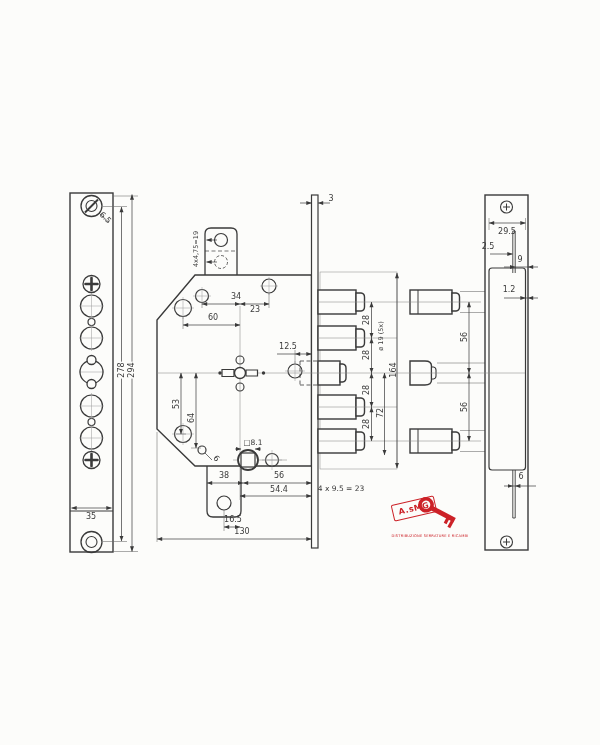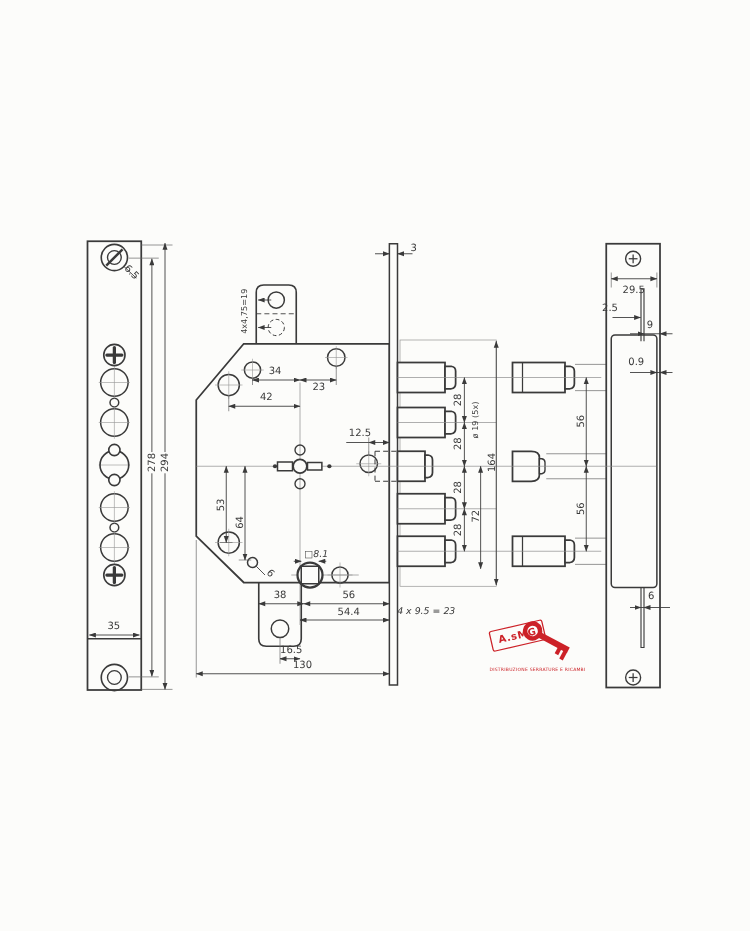--- a/index.html
+++ b/index.html
@@ -3,21 +3,21 @@
 <meta charset="utf-8">
 <style>
   html,body{margin:0;padding:0;background:#fff;}
   .stage{position:relative;width:600px;height:745px;background:#fcfcfa;overflow:hidden;
          font-family:"DejaVu Sans",sans-serif;}
   .dim{position:absolute;font-size:8px;line-height:1;color:#3a3a3a;white-space:nowrap;
        transform:translate(-50%,-50%);}
   .dim.v{transform:translate(-50%,-50%) rotate(-90deg);}
   .dim.d45{transform:translate(-50%,-50%) rotate(45deg);}
   .dim.sm{font-size:6.5px;}
-  .dim.md{font-size:7.5px;font-style:italic;}
+  .dim.md{font-size:7.5px;}
   .dim.bg{background:#fcfcfa;padding:0 1px;}
   .logo{position:absolute;left:390px;top:492px;width:82px;height:52px;}
   .tag{position:absolute;left:2px;top:8px;width:42px;height:15px;border:1.7px solid #cc2127;
        border-radius:2px;transform:rotate(-13deg);color:#cc2127;font-weight:bold;font-size:8px;
        display:flex;align-items:center;justify-content:center;letter-spacing:.5px;}
   .key{position:absolute;left:27px;top:-1px;}
   .cap{position:absolute;left:0;top:42px;width:80px;text-align:center;font-size:3.6px;
        color:#cc2127;letter-spacing:.2px;white-space:nowrap;}
 </style>
 </head>
@@ -252,27 +252,27 @@
   <line x1="528" y1="298" x2="538" y2="298" marker-start="url(#arS)"></line>
   <line x1="504" y1="486" x2="512.8" y2="486" marker-end="url(#arE)"></line>
   <line x1="512.8" y1="486" x2="515.2" y2="486"></line>
   <line x1="515.2" y1="486" x2="536" y2="486" marker-start="url(#arS)"></line>
 </g>
 </svg>
 
 <div class="dim d45" style="left:105px;top:218px">6.5</div>
 <div class="dim v bg" style="left:121.5px;top:370px">278</div>
 <div class="dim v bg" style="left:132px;top:370px">294</div>
-<div class="dim" style="left:91px;top:501px">35</div>
+<div class="dim" style="left:91px;top:517px">35</div>
 
 <div class="dim v sm" style="left:196px;top:249px">4x4,75=19</div>
 <div class="dim" style="left:331px;top:199px">3</div>
-<div class="dim" style="left:220px;top:297px">34</div>
+<div class="dim" style="left:236px;top:297px">34</div>
 <div class="dim" style="left:255px;top:310px">23</div>
-<div class="dim" style="left:213px;top:318px">42</div>
+<div class="dim" style="left:213px;top:318px">60</div>
 <div class="dim" style="left:288px;top:347px">12.5</div>
 <div class="dim v" style="left:177px;top:404px">53</div>
 <div class="dim v" style="left:192px;top:418px">64</div>
 <div class="dim d45" style="left:216px;top:459px">6</div>
 <div class="dim md" style="left:253px;top:443px">□8.1</div>
 <div class="dim" style="left:224px;top:476px">38</div>
 <div class="dim" style="left:279px;top:476px">56</div>
 <div class="dim" style="left:279px;top:490px">54.4</div>
 <div class="dim md" style="left:341px;top:489px">4 x 9.5 = 23</div>
 <div class="dim" style="left:233px;top:520px">16.5</div>
@@ -284,21 +284,21 @@
 <div class="dim v" style="left:367px;top:424px">28</div>
 <div class="dim v sm" style="left:381px;top:336px">ø 19 (5x)</div>
 <div class="dim v" style="left:381px;top:413px">72</div>
 <div class="dim v" style="left:393.5px;top:370px">164</div>
 <div class="dim v" style="left:465px;top:337px">56</div>
 <div class="dim v" style="left:465px;top:407px">56</div>
 
 <div class="dim" style="left:507px;top:232px">29.5</div>
 <div class="dim" style="left:488px;top:247px">2.5</div>
 <div class="dim" style="left:520px;top:260px">9</div>
-<div class="dim" style="left:509px;top:290px">0.9</div>
+<div class="dim" style="left:509px;top:290px">1.2</div>
 <div class="dim" style="left:521px;top:477px">6</div>
 
 <div class="logo">
   <div class="tag">
     <span>A.sMG</span>
   </div>
   <svg class="key" width="52" height="42" viewBox="0 0 52 42">
     <g transform="translate(7,7) rotate(28)" fill="#cc2127">
       <circle cx="5" cy="5" r="6" fill="none" stroke="#cc2127" stroke-width="3.6"></circle>
       <rect x="10.5" y="2.8" width="27" height="4.8"></rect>

